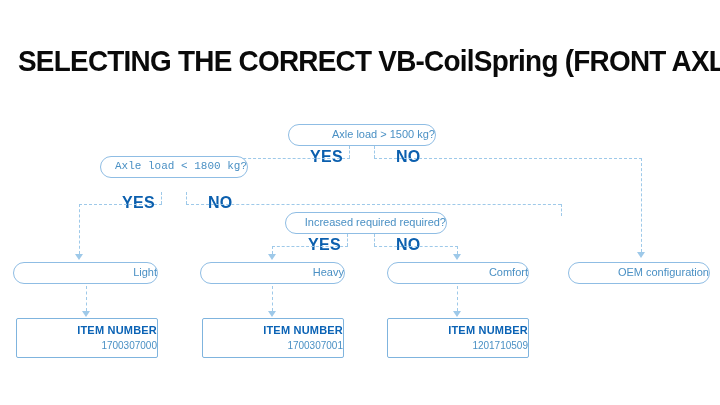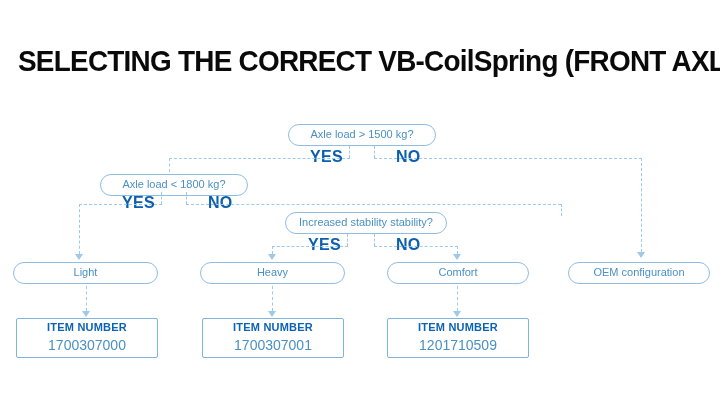--- a/index.html
+++ b/index.html
@@ -29,42 +29,42 @@
   }
 
   
   .node {
     position:absolute;
     border:1px solid #8fbde4;
     border-radius:14px;
     background:#ffffff;
     display:flex;
     flex-direction:column;
-    align-items:center;
+    align-items:flex-end;
     justify-content:center;
     color:#4a90c4;
     font-size:11px;
     line-height:1.25;
     white-space:nowrap;
   }
   .node.decision { height:22px; border-radius:12px; font-size:11px; }
   .node.result   { height:22px; border-radius:12px; font-size:11px; }
   .node.item {
     height:40px; border-radius:2px;
     border:1px solid #7fb4de;
   }
   .item-title {
     font-weight:bold;
     font-size:11px;
     color:#0b63b5;
     letter-spacing:0.2px;
     margin-bottom:2px;
   }
   .item-value {
-    font-size:14px;
+    font-size:10px;
     color:#4a90c4;
   }
 
   
   .blabel {
     position:absolute;
     font-size:16px;
     font-weight:bold;
     color:#0b5fae;
     letter-spacing:0.3px;
@@ -107,37 +107,37 @@
 
   <div class="hline" style="left:169px; top:158px; width:181px;"></div>
   <div class="vline" style="left:169px; top:158px; height:14px;"></div>
 
   <div class="vline" style="left:374px; top:146px; height:12px;"></div>
 
   <div class="hline" style="left:374px; top:158px; width:268px;"></div>
   <div class="vline" style="left:641px; top:158px; height:94px;"></div>
   <div class="arrow" style="left:637px; top:252px;"></div>
 
-  <div class="node decision" style="left:100px; top:174px; width:148px;">
+  <div class="node decision" style="left:100px; top:156px; width:148px;font-family:Liberation Mono, monospace;">
     <span>Axle load &lt; 1800 kg?</span>
   </div>
   <div class="blabel" style="left:122px; top:194px;">YES</div>
   <div class="blabel" style="left:208px; top:194px;">NO</div>
 
   <div class="vline" style="left:161px; top:192px; height:12px;"></div>
   <div class="hline" style="left:79px; top:204px; width:83px;"></div>
   <div class="vline" style="left:79px; top:204px; height:50px;"></div>
   <div class="arrow" style="left:75px; top:254px;"></div>
 
   <div class="vline" style="left:186px; top:192px; height:12px;"></div>
   <div class="hline" style="left:186px; top:204px; width:375px;"></div>
   <div class="vline" style="left:561px; top:204px; height:12px;"></div>
 
   <div class="node decision" style="left:285px; top:212px; width:162px;">
-    <span>Increased stability stability?</span>
+    <span>Increased required required?</span>
   </div>
   <div class="blabel" style="left:308px; top:236px;">YES</div>
   <div class="blabel" style="left:396px; top:236px;">NO</div>
 
   <div class="vline" style="left:347px; top:234px; height:12px;"></div>
   <div class="hline" style="left:272px; top:246px; width:76px;"></div>
   <div class="vline" style="left:272px; top:246px; height:8px;"></div>
   <div class="arrow" style="left:268px; top:254px;"></div>
 
   <div class="vline" style="left:374px; top:234px; height:12px;"></div>

